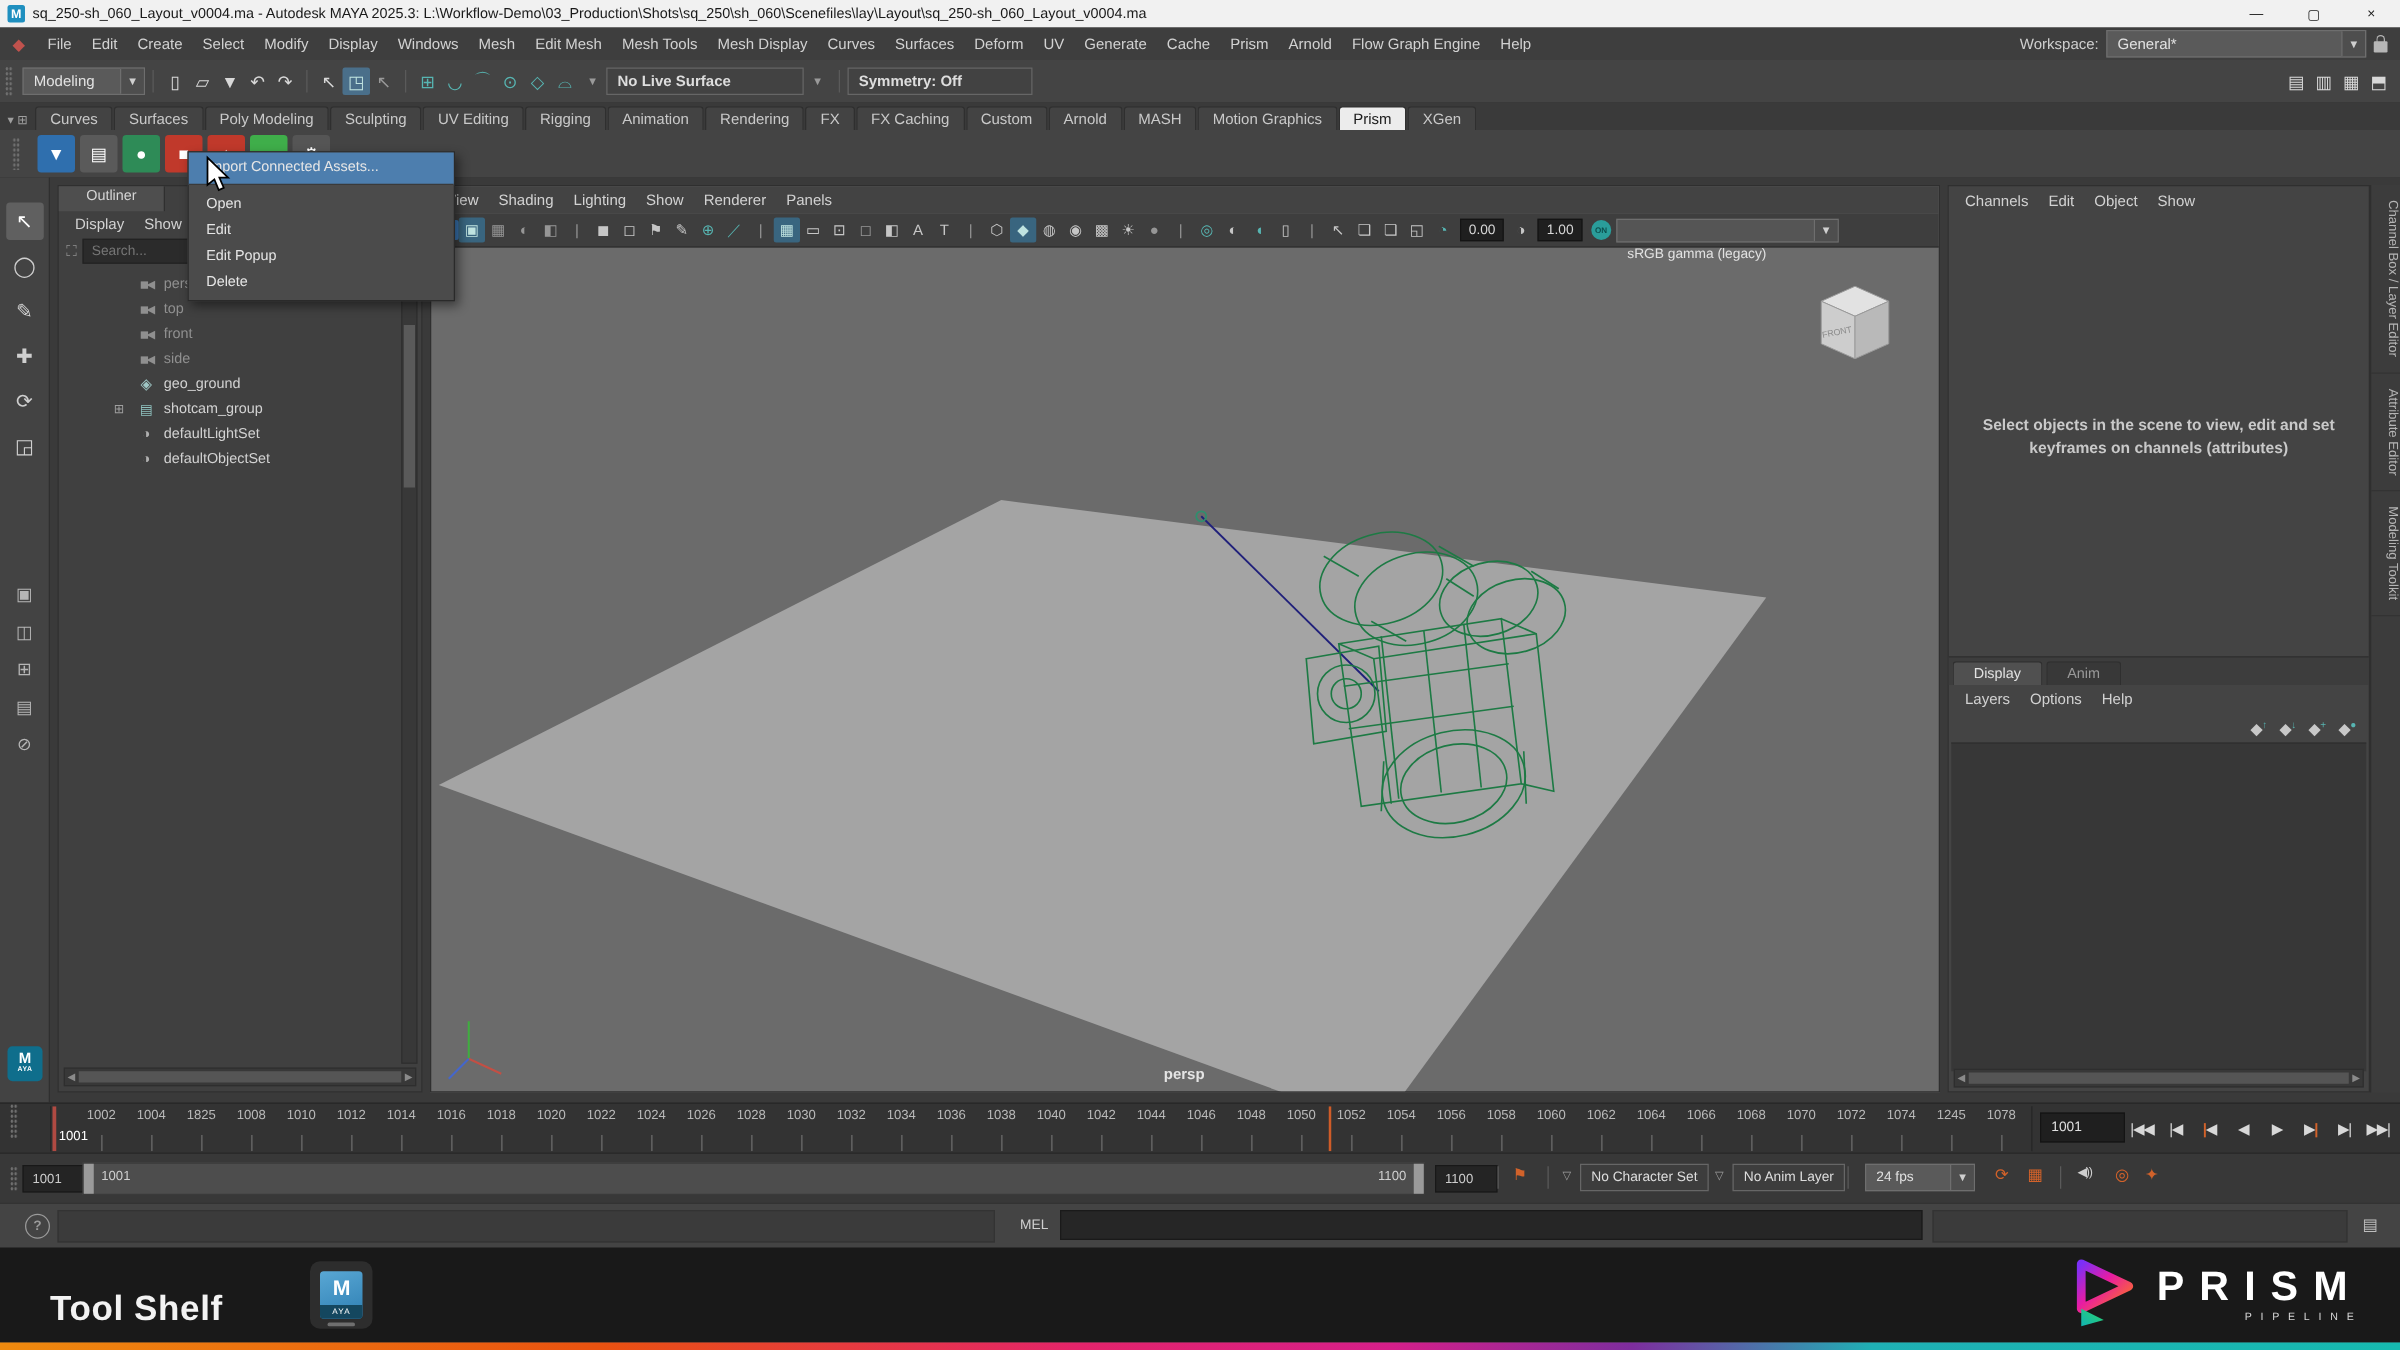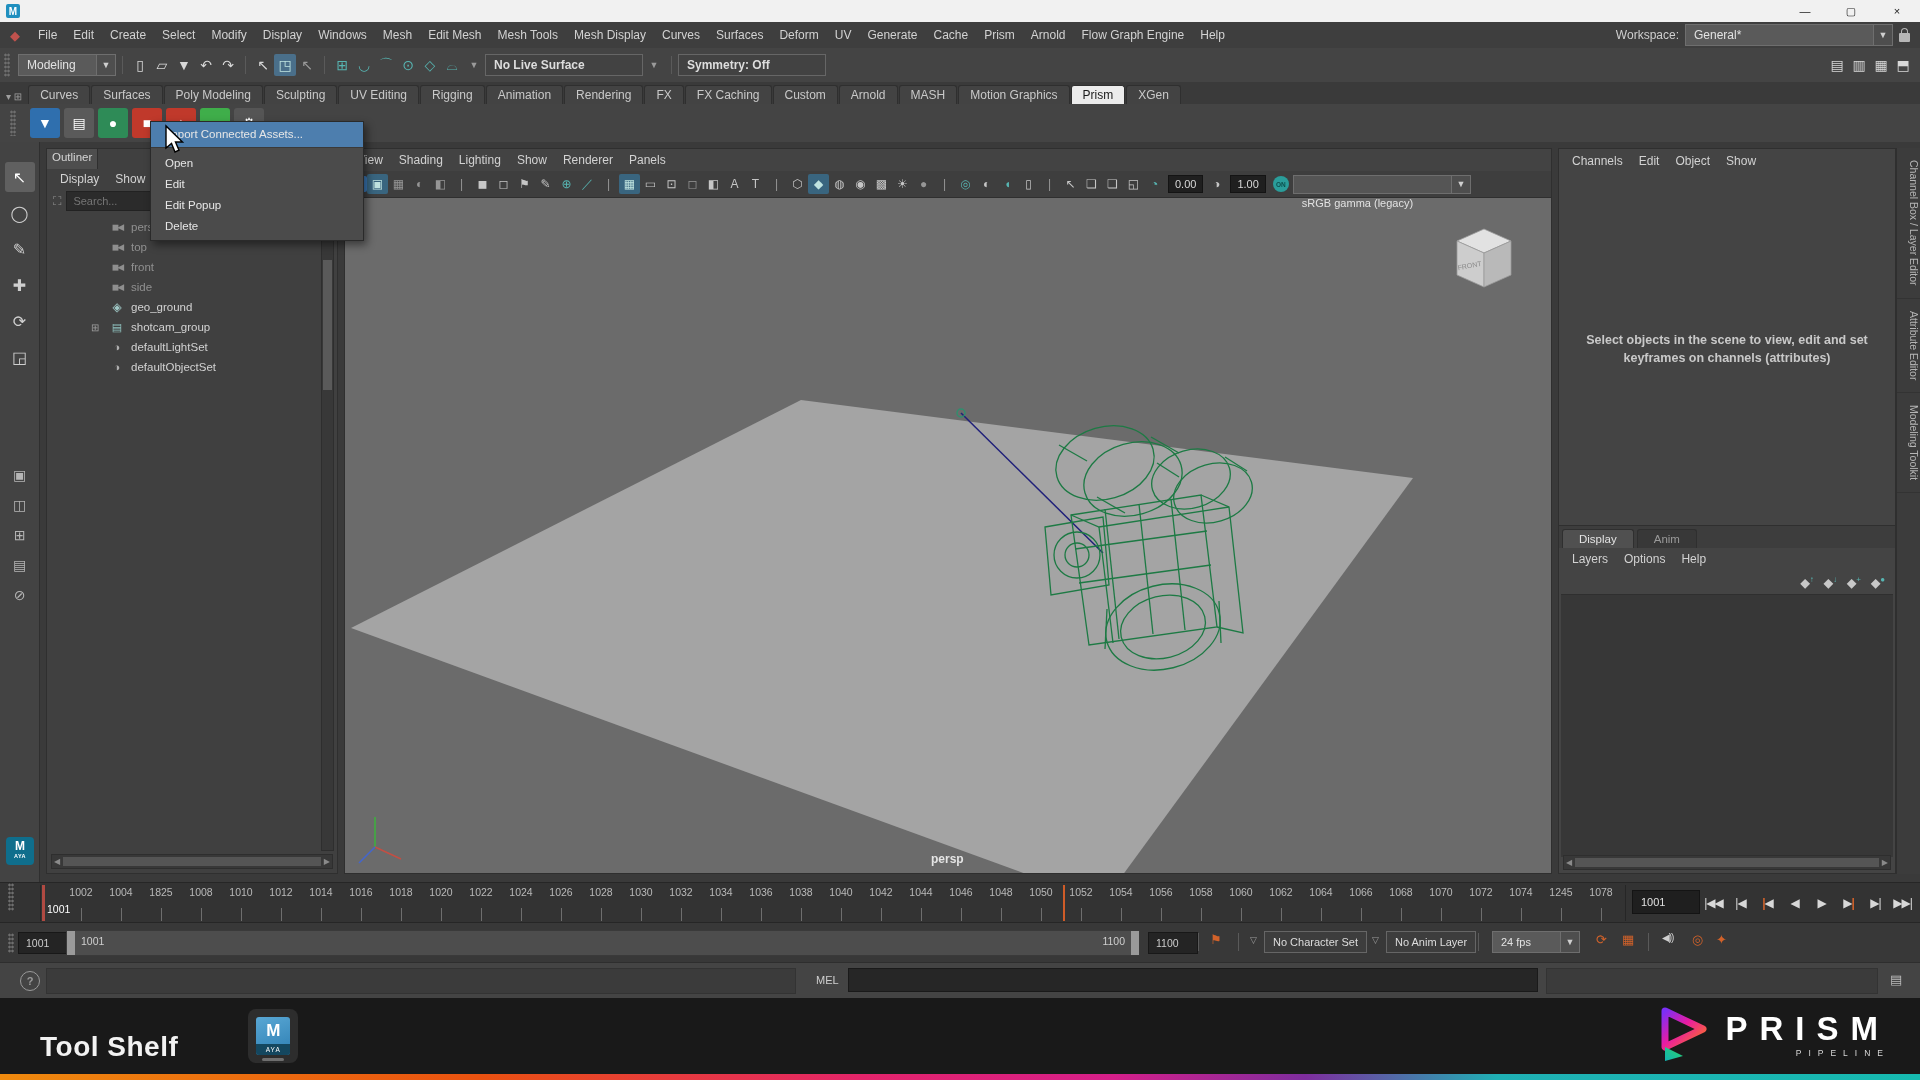--- a/index.html
+++ b/index.html
@@ -69,21 +69,21 @@
   .tool.active{background:#606060;color:#fff;}
   .tool.gap{height:84px;visibility:hidden;margin:0;}
   .tool.small{font-size:14px;color:#b5b5b5;height:26px;margin-bottom:4px;}
   #maya-badge{position:absolute;left:6px;top:695px;width:28px;height:28px;background:#0f6e8c;
        border-radius:4px;display:flex;flex-direction:column;align-items:center;justify-content:center;
        color:#fff;font-size:12px;font-weight:bold;line-height:10px;}
   #maya-badge small{font-size:5.5px;letter-spacing:.5px;}
   
   #outliner{left:46px;top:6px;width:292px;height:726px;background:#404040;border:1px solid #2f2f2f;box-sizing:border-box;}
   #outliner .ptab{height:20px;display:flex;}
-  #outliner .ptab span{background:#4e4e4e;padding:2px 5px;font-size:11.5px;color:#d6d6d6;
+  #outliner .ptab span{background:#4e4e4e;padding:2px 22px;font-size:11.5px;color:#d6d6d6;
        border-right:1px solid #2f2f2f;}
   .pmenus{display:flex;height:20px;align-items:center;padding-left:6px;gap:2px;}
   .pmenus .mi{padding:0 7px;}
   #osearch{display:flex;align-items:center;height:24px;padding:0 6px;gap:5px;}
   #osearch .filt{color:#8f8f8f;font-size:12px;}
   #osearch input{flex:1;background:#2b2b2b;border:1px solid #222;color:#bbb;height:18px;
        font-size:11px;padding:0 6px;font-family:inherit;}
   .otree{padding-top:4px;}
   .orow{display:flex;align-items:center;height:20px;padding-left:62px;gap:6px;font-size:11.5px;}
   .oexp{width:12px;color:#9f9f9f;font-size:10px;margin-left:-18px;}
@@ -210,20 +210,21 @@
   .cmi.sep-after{border-bottom:1px solid #3a3a3a;margin-bottom:4px;padding-bottom:2px;}
   #cursor{left:163px;top:124px;z-index:100;}
 </style>
 </head>
 <body>
 
 <div id="app">
 
   <div id="titlebar" class="abs">
     <span class="appicon">M</span>
+    <span class="t">sq_250-sh_060_Layout_v0004.ma - Autodesk MAYA 2025.3: L:\Workflow-Demo\03_Production\Shots\sq_250\sh_060\Scenefiles\lay\Layout\sq_250-sh_060_Layout_v0004.ma</span>
     <div id="wincontrols">
       <span>—</span>
       <span>▢</span>
       <span>×</span>
     </div>
   </div>
 
   <div id="menubar" class="abs">
     <span class="home">◆</span>
     <div class="menu-items">

